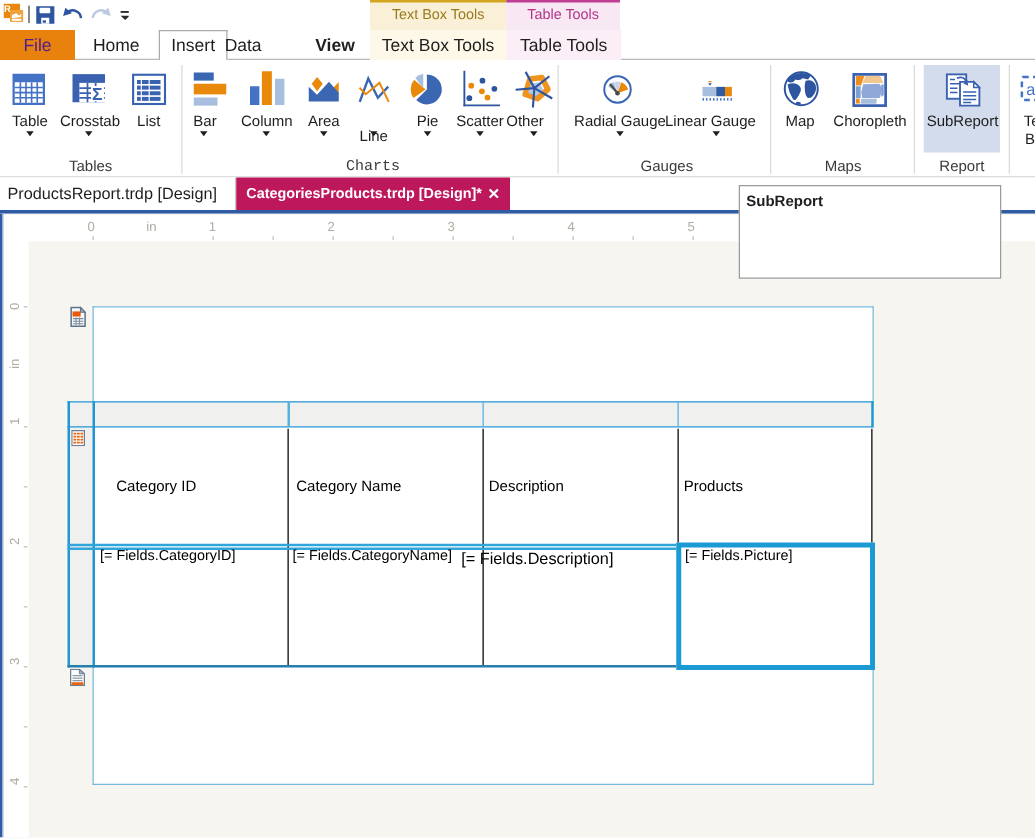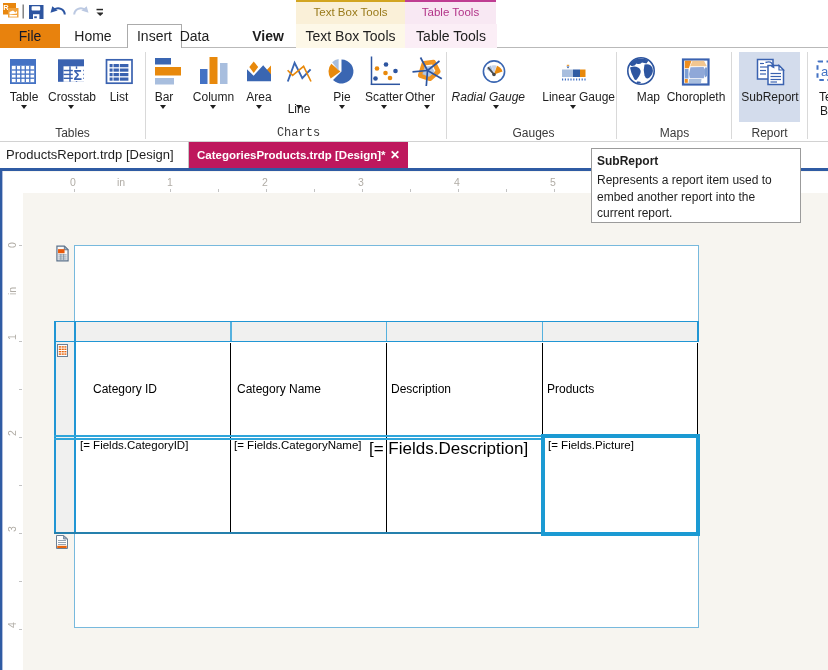--- a/index.html
+++ b/index.html
@@ -42,21 +42,21 @@
   <rect x="93.5" y="5.8" width="7.4" height="1.5" fill="#2b2b2b"></rect>
   <path d="M 93.5 9.6 L 100.9 9.6 L 97.2 12.9 Z" fill="#2b2b2b"></path>
 </svg>
 
 <div class="abs" style="left:296px;top:0;width:109px;height:24px;background:#faf0d8;border-top:2.5px solid #d2a521;box-sizing:border-box;"></div>
 <div class="abs" style="left:296px;top:3px;width:109px;height:19px;line-height:19px;text-align:center;font-size:11.5px;color:#997a1a;">Text Box Tools</div>
 <div class="abs" style="left:405px;top:0;width:91px;height:24px;background:#f8e8f3;border-top:2.5px solid #bf3d92;box-sizing:border-box;"></div>
 <div class="abs" style="left:405px;top:3px;width:91px;height:19px;line-height:19px;text-align:center;font-size:11.5px;color:#b23388;">Table Tools</div>
 
 <div class="abs" style="left:0;top:47px;width:828px;height:1px;background:#b9b9b9;"></div>
-<div class="abs" style="left:0;top:24px;width:60px;height:24px;background:#e8820d;color:#0f172a;text-align:center;line-height:24px;font-size:14px;">File</div>
+<div class="abs" style="left:0;top:24px;width:60px;height:24px;background:#e8820d;color:#4c1d95;text-align:center;line-height:24px;font-size:14px;">File</div>
 <div class="tab" style="left:60px;width:66px;">Home</div>
 <div class="abs" style="left:127px;top:24px;width:55px;height:24px;background:#fff;border:1px solid #ababab;border-bottom:none;box-sizing:border-box;text-align:center;line-height:23px;font-size:14px;color:#1e1e1e;">Insert</div>
 <div class="tab" style="left:166px;width:57px;">Data</div>
 <div class="tab" style="left:240px;width:56px;font-weight:bold;">View</div>
 <div class="abs" style="left:296px;top:24px;width:109px;height:24px;background:#fdf8e8;text-align:center;line-height:24px;font-size:14px;color:#1e1e1e;">Text Box Tools</div>
 <div class="abs" style="left:405px;top:24px;width:92px;height:24px;background:#fbeef6;text-align:center;line-height:24px;font-size:14px;color:#1e1e1e;">Table Tools</div>
 
 <div class="abs" style="left:0;top:48px;width:828px;height:93px;background:#fff;border-bottom:1px solid #d2d2d2;box-sizing:content-box;"></div>
 
 <div class="sep" style="left:145px;"></div>
@@ -255,23 +255,23 @@
 <div class="lbl" style="left:2px;top:90px;width:44px;text-align:center;">Table</div>
 <div class="lbl" style="left:44px;top:90px;width:56px;text-align:center;">Crosstab</div>
 <div class="lbl" style="left:98px;top:90px;width:42px;text-align:center;">List</div>
 <div class="lbl" style="left:143px;top:90px;width:42px;text-align:center;">Bar</div>
 <div class="lbl" style="left:185px;top:90px;width:57px;text-align:center;">Column</div>
 <div class="lbl" style="left:238px;top:90px;width:42px;text-align:center;">Area</div>
 <div class="lbl" style="left:279px;top:102px;width:40px;text-align:center;">Line</div>
 <div class="lbl" style="left:322px;top:90px;width:40px;text-align:center;">Pie</div>
 <div class="lbl" style="left:360px;top:90px;width:48px;text-align:center;">Scatter</div>
 <div class="lbl" style="left:405px;top:90px;width:45px;text-align:left;">Other</div>
-<div class="lbl" style="left:443px;top:90px;width:82px;text-align:right;font-style:italic;">Radial Gauge</div>
-<div class="lbl" style="left:532px;top:90px;width:83px;text-align:right;">Linear Gauge</div>
-<div class="lbl" style="left:620px;top:90px;width:40px;text-align:right;">Map</div>
+<div class="lbl" style="left:455px;top:90px;width:82px;text-align:center;">Radial Gauge</div>
+<div class="lbl" style="left:532px;top:90px;width:83px;text-align:left;">Linear Gauge</div>
+<div class="lbl" style="left:620px;top:90px;width:40px;text-align:center;">Map</div>
 <div class="lbl" style="left:661px;top:90px;width:70px;text-align:center;">Choropleth</div>
 <div class="lbl" style="left:736px;top:90px;width:68px;text-align:center;">SubReport</div>
 <div class="lbl" style="left:819px;top:90px;width:30px;text-align:left;">Text</div>
 <div class="lbl" style="left:820px;top:104px;width:30px;text-align:left;">Box</div>
 
 <div class="caret" style="left:20.5px;top:105px;"></div>
 <div class="caret" style="left:68px;top:105px;"></div>
 <div class="caret" style="left:160px;top:105px;"></div>
 <div class="caret" style="left:210px;top:105px;"></div>
 <div class="caret" style="left:255.5px;top:105px;"></div>
@@ -364,21 +364,21 @@
 
 <div class="abs" style="left:54px;top:532px;width:644px;height:2.4px;background:#2580ad;"></div>
 
 <div class="celltext" style="left:93px;top:382px;">Category ID</div>
 <div class="celltext" style="left:237px;top:382px;">Category Name</div>
 <div class="celltext" style="left:391px;top:382px;">Description</div>
 <div class="celltext" style="left:547px;top:382px;">Products</div>
 
 <div class="celltext" style="left:80px;top:439px;font-size:11.5px;">[= Fields.CategoryID]</div>
 <div class="celltext" style="left:234px;top:439px;font-size:11.5px;">[= Fields.CategoryName]</div>
-<div class="celltext" style="left:369px;top:439px;font-size:17px;">[= Fields.Description]</div>
+<div class="celltext" style="left:369px;top:439px;font-size:13px;">[= Fields.Description]</div>
 
 <div class="abs" style="left:541px;top:434px;width:159px;height:102px;border:4px solid #1b9ad3;box-sizing:border-box;background:#fff;"></div>
 <div class="celltext" style="left:548px;top:439px;font-size:11.5px;z-index:5;">[= Fields.Picture]</div>
 
 <svg class="abs" style="left:56px;top:245px" width="13" height="17" viewBox="0 0 14 17">
   <path d="M1 0.5 H9 L13 4.5 V16.5 H1 Z" fill="#f8f8f8" stroke="#5b718a" stroke-width="1.3"></path>
   <path d="M9 0.5 L9 4.5 L13 4.5 Z" fill="#9fb0c0" stroke="#5b718a" stroke-width="0.9"></path>
   <rect x="2.2" y="3.8" width="7" height="4.4" fill="#e8590c"></rect>
   <g stroke="#76879a" stroke-width="0.9">
     <line x1="2.5" y1="10" x2="11.5" y2="10"></line>
@@ -413,16 +413,15 @@
   <g stroke="#8a9aa9" stroke-width="0.9">
     <line x1="2" y1="5.5" x2="10" y2="5.5"></line>
         <line x1="2" y1="7.5" x2="10" y2="7.5"></line>
         <line x1="2" y1="9.5" x2="10" y2="9.5"></line>
   </g>
   <rect x="1.2" y="10.8" width="9.5" height="2.2" fill="#e8650e"></rect>
 </svg>
 
 <div class="abs" style="left:591px;top:148px;width:210px;height:75px;background:#fff;border:1px solid #9b9b9b;box-sizing:border-box;z-index:50;">
   <div style="position:absolute;left:5px;top:5px;font-size:12px;font-weight:bold;color:#1e1e1e;">SubReport</div>
-  <div style="position:absolute;left:5px;top:23px;font-size:12px;color:#1e1e1e;line-height:16.5px;">Represents a report item used to<br>embed another report into the<br>current report.</div>
 </div>
 
 </div>
 
 </body></html>

